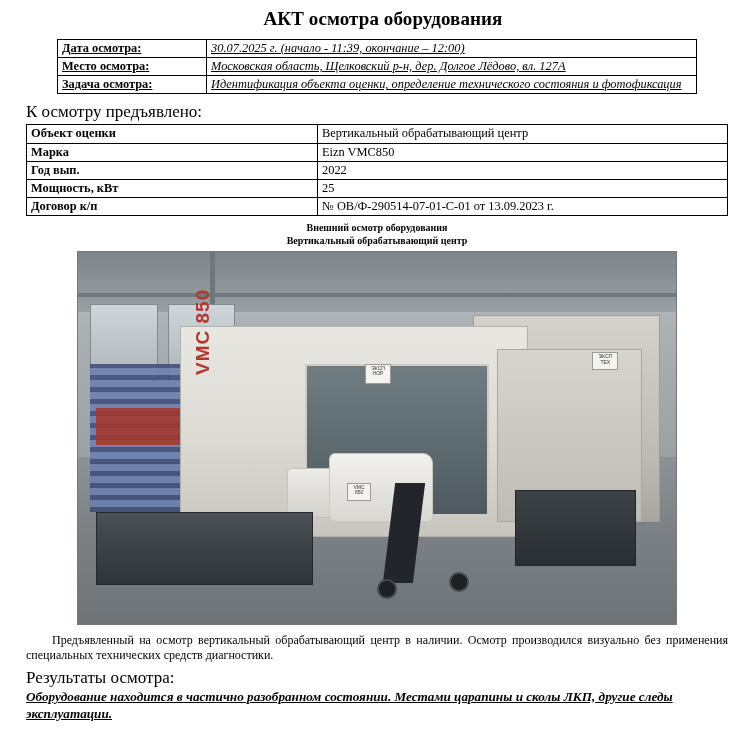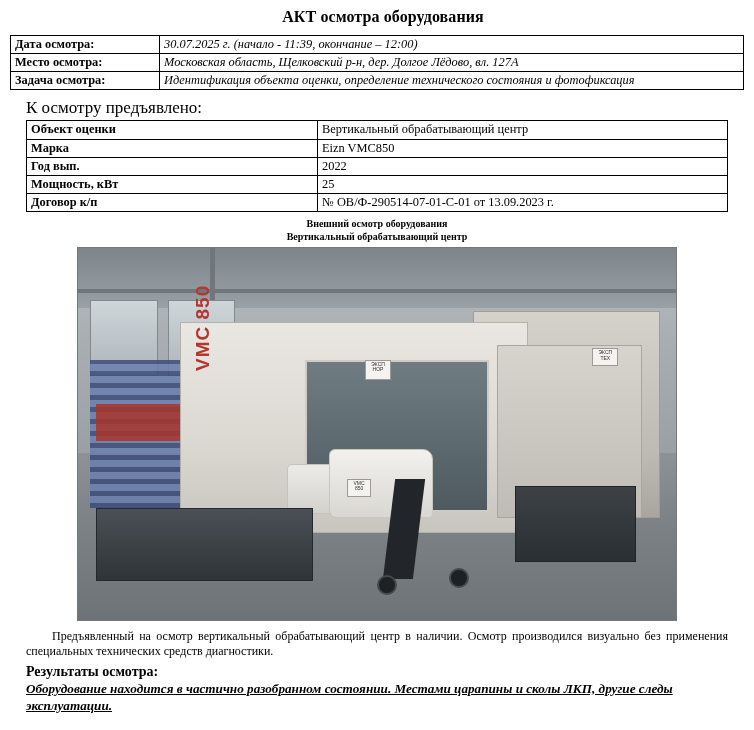--- a/index.html
+++ b/index.html
@@ -17,29 +17,30 @@
   .page {
     position: relative;
     width: 754px;
     height: 730px;
     padding: 0;
     box-sizing: border-box;
   }
   .doc-title {
     text-align: center;
     font-weight: bold;
-    font-size: 16px;
+    font-size: 19px;
     margin: 8px 0 9px 12px;
     letter-spacing: 0.1px;
   }
   .info-table {
-    width: 734px;
+    width: 640px;
     margin: 8px auto;
     border-collapse: collapse;
     table-layout: fixed;
+    text-decoration: underline;
   }
   .info-table td {
     border: 1px solid #000000;
     padding: 1px 4px;
     font-size: 12.4px;
     vertical-align: top;
     line-height: 1.22;
   }
   .info-table td.label {
     width: 140px;
@@ -196,22 +197,22 @@
     width: 702px;
     margin: 8px auto 0 auto;
     font-size: 12px;
     line-height: 1.28;
     text-align: justify;
   }
   .body-text .indent { text-indent: 26px; display: block; }
   .results-head {
     width: 702px;
     margin: 4px auto 0 auto;
-    font-weight: bold;
-    font-size: 14px;
+    font-weight: normal;
+    font-size: 17px;
   }
   .results-text {
     width: 702px;
     margin: 1px auto 0 auto;
     font-size: 13.2px;
     font-style: italic;
     font-weight: bold;
     text-decoration: underline;
     line-height: 1.28;
   }

